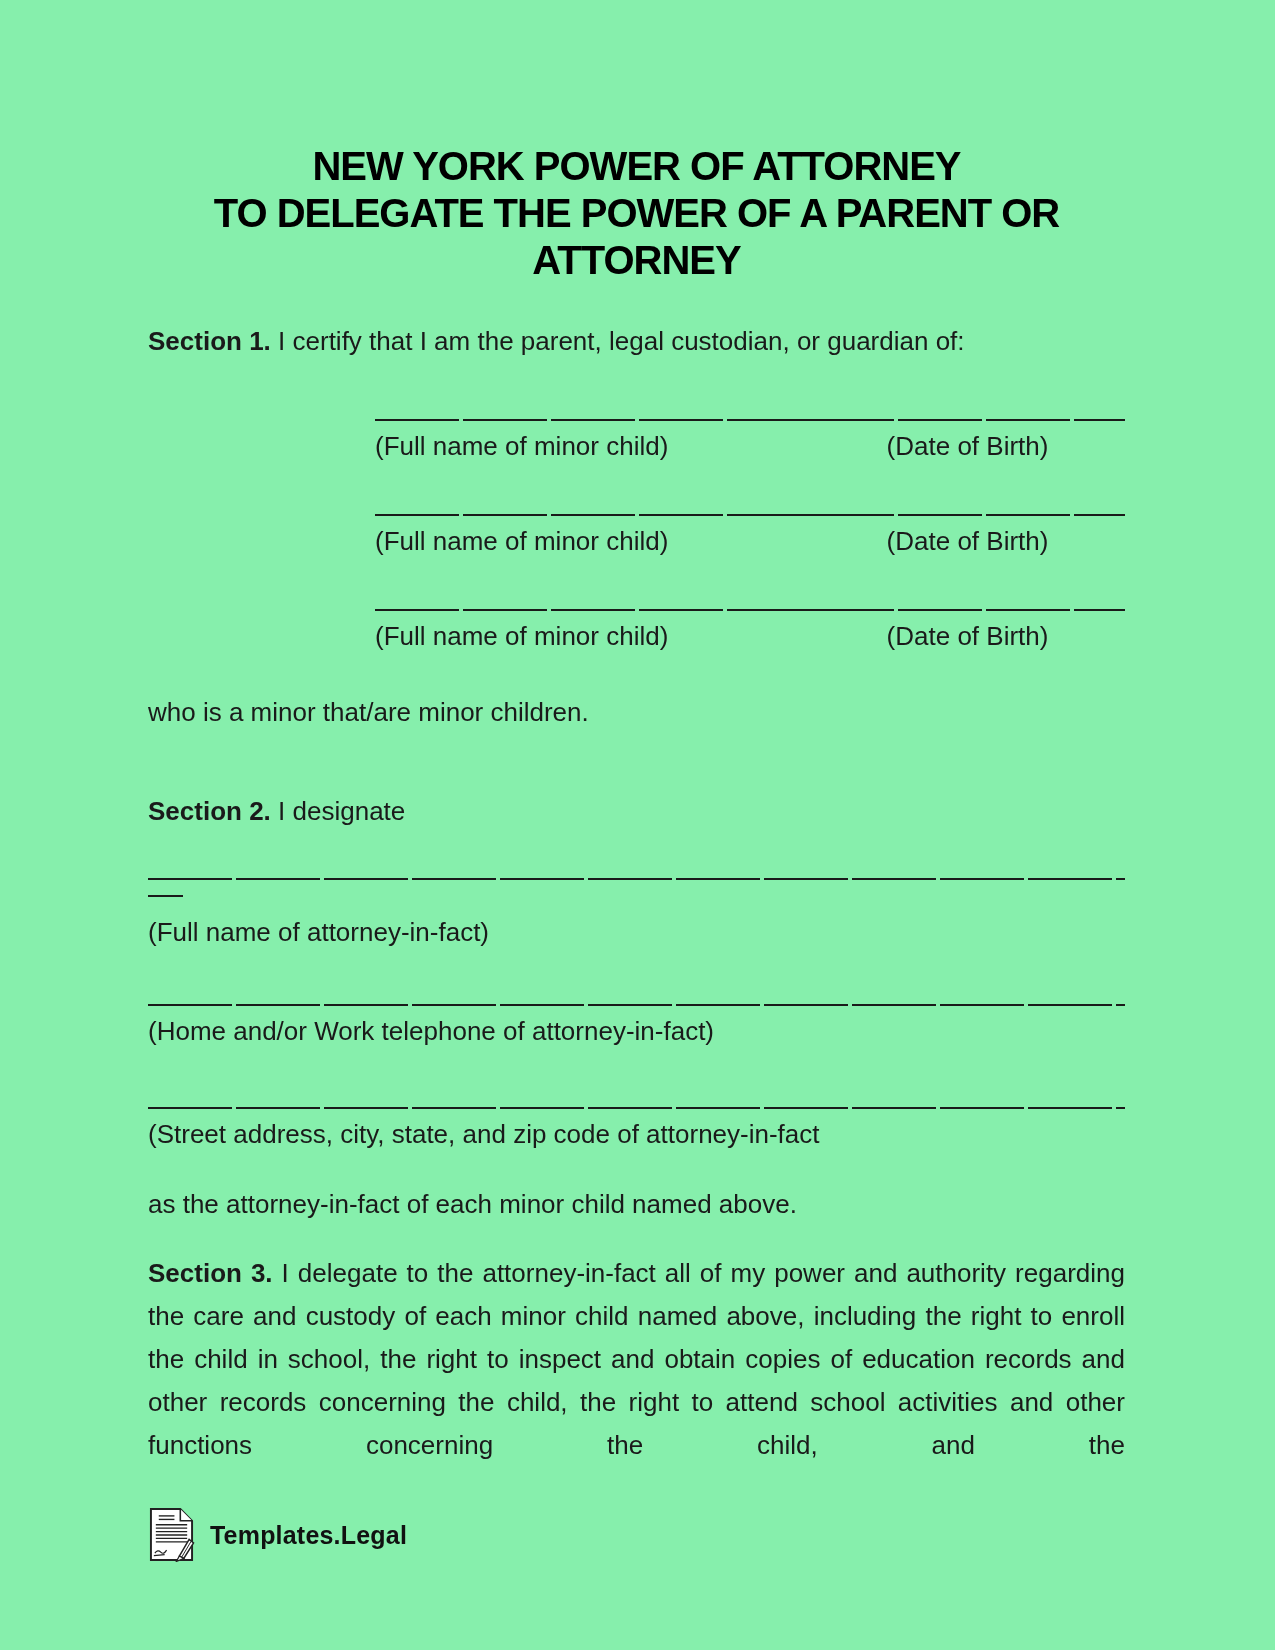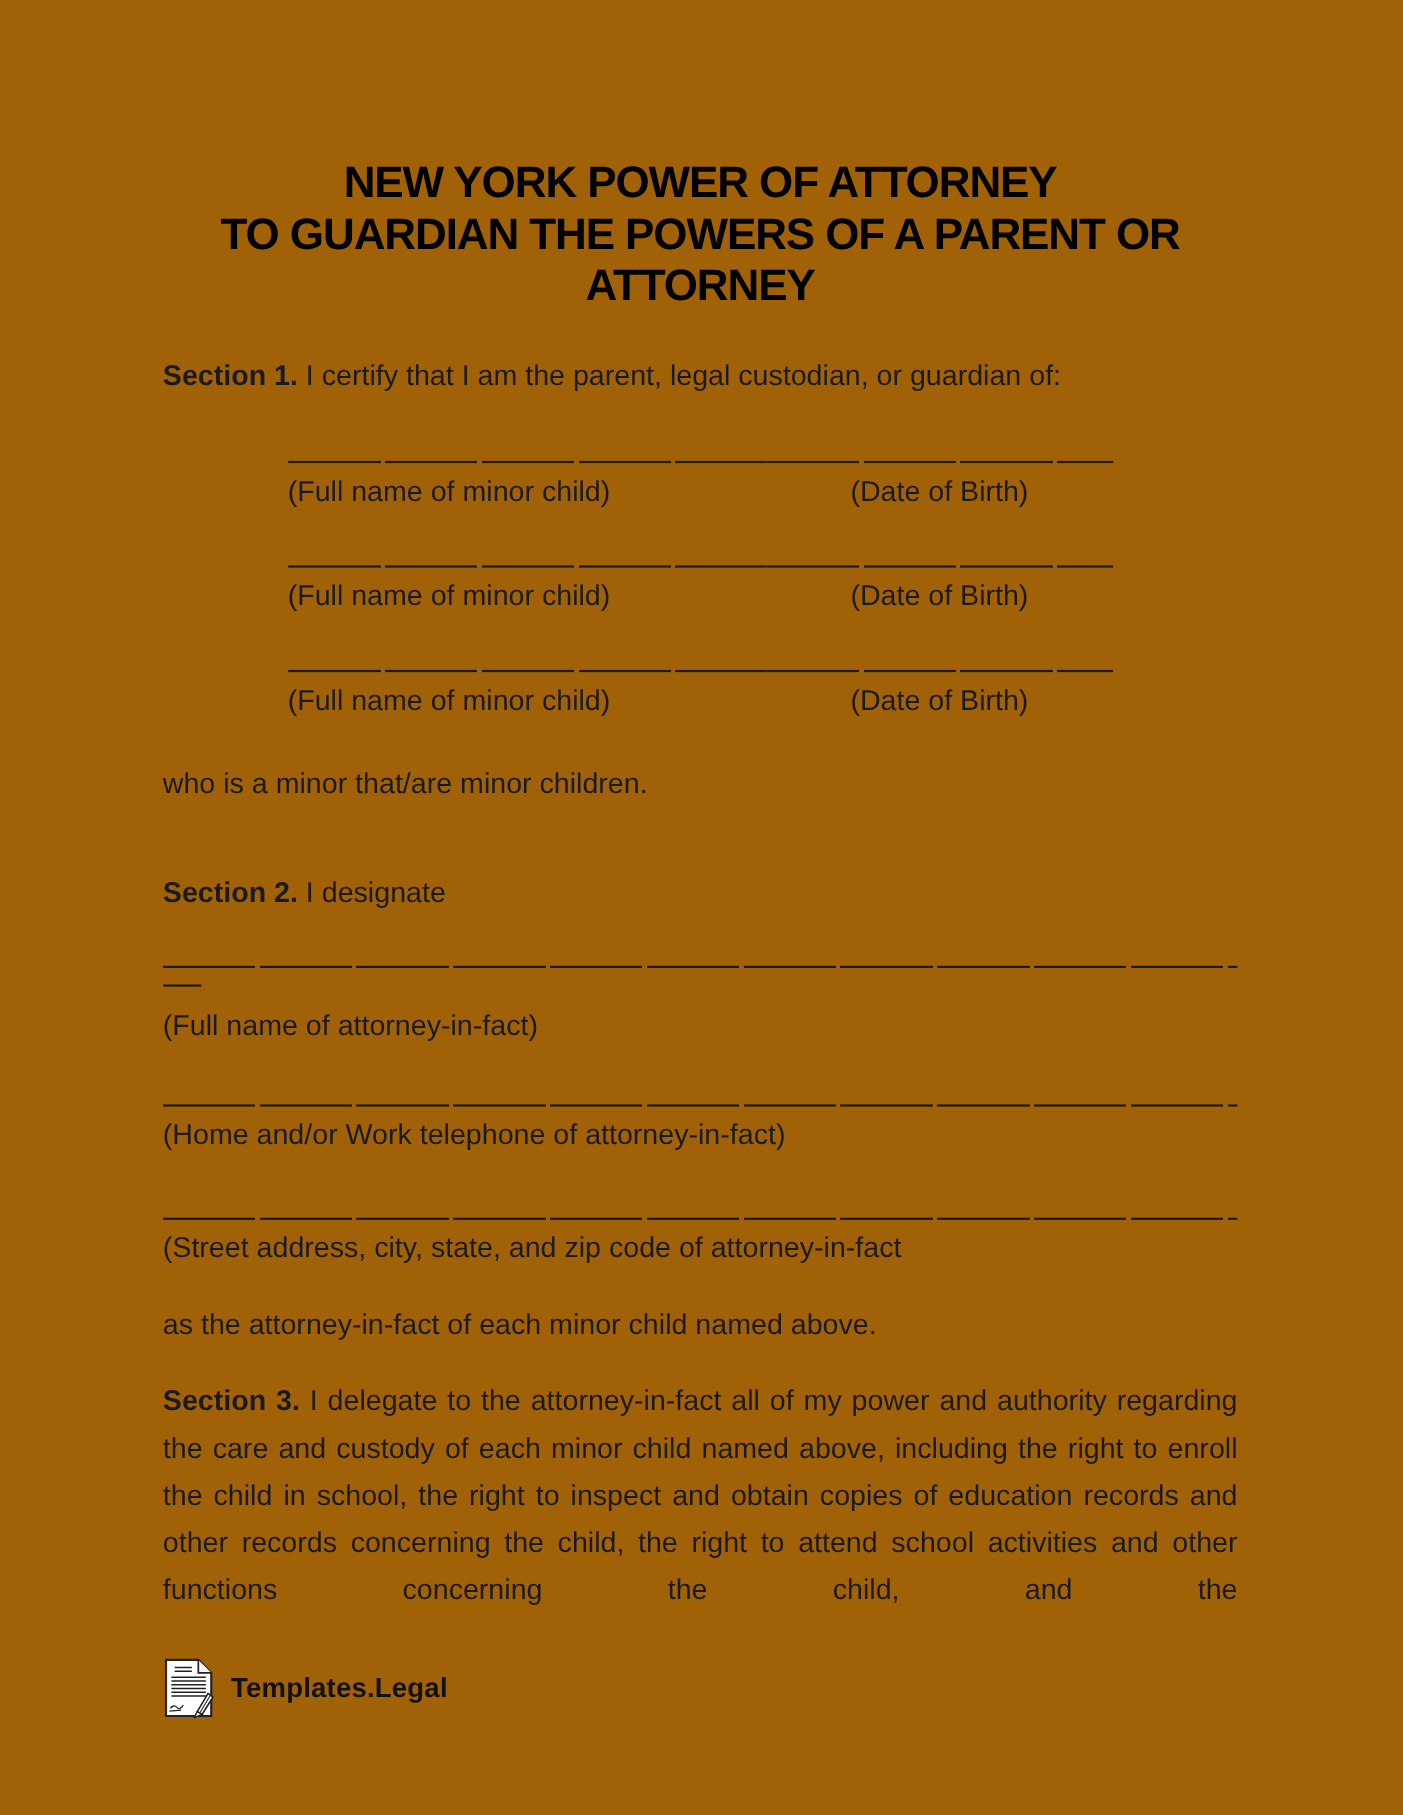--- a/index.html
+++ b/index.html
@@ -2,40 +2,40 @@
 <html><head>
 <meta charset="utf-8">
 <style>
   html, body { margin: 0; padding: 0; background: #ffffff; }
   .page {
     position: relative;
     width: 1275px;
     height: 1650px;
     box-sizing: border-box;
     padding: 0 150px 0 148px;
-    background: #a16207;
+    background: #86efac;
     color: #1a1a1a;
     font-family: "Liberation Sans", "DejaVu Sans", sans-serif;
     font-size: 26px;
     line-height: 42px;
     overflow: hidden;
   }
   .doc-title {
     margin: 143px 0 0 0;
     text-align: center;
     font-weight: 700;
     font-size: 40px;
     line-height: 47px;
     letter-spacing: -1px;
     color: #000000;
   }
   .b { font-weight: 700; }
   .s1-intro   { margin-top: 36px; }
   .rows       { margin-top: 57px; }
-  .row        { display: flex; justify-content: center; margin-bottom: 47px; }
+  .row        { display: flex; justify-content: flex-end; margin-bottom: 47px; }
   .row:last-child { margin-bottom: 0; }
   .col-left   { width: 435px; }
   .col-right  { width: 315px; text-align: center; }
   .field-line {
     height: 2px;
     background: repeating-linear-gradient(to right, #1a1a1a 0px, #1a1a1a 84px, rgba(0,0,0,0) 84px, rgba(0,0,0,0) 88px);
   }
   .field-label { margin-top: 4px; }
   .who-line   { margin-top: 34px; }
   .s2-intro   { margin-top: 57px; }
@@ -66,21 +66,21 @@
   }
   .logo-icon { width: 47px; height: 55px; flex: 0 0 auto; }
 </style>
 </head>
 <body>
 
 <div class="page">
 
   <h1 class="doc-title">
     <div>NEW YORK POWER OF ATTORNEY</div>
-    <div>TO GUARDIAN THE POWERS OF A PARENT OR</div>
+    <div>TO DELEGATE THE POWER OF A PARENT OR</div>
     <div>ATTORNEY</div>
   </h1>
 
   <p class="s1-intro">
     <span class="b">Section 1.</span>
     <span>I certify that I am the parent, legal custodian, or guardian of:</span>
   </p>
 
   <div class="rows">
 

